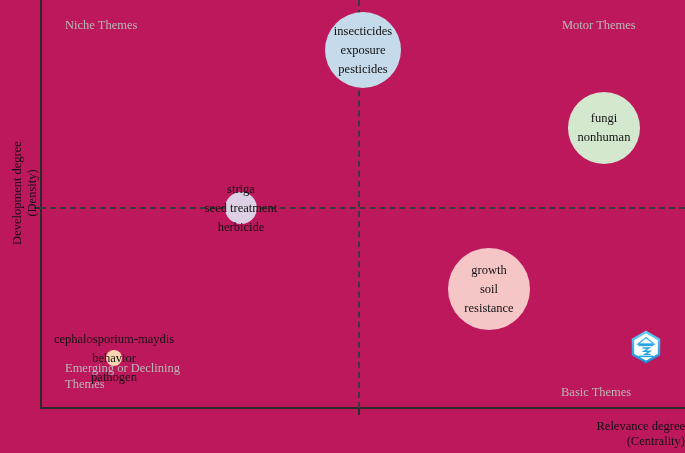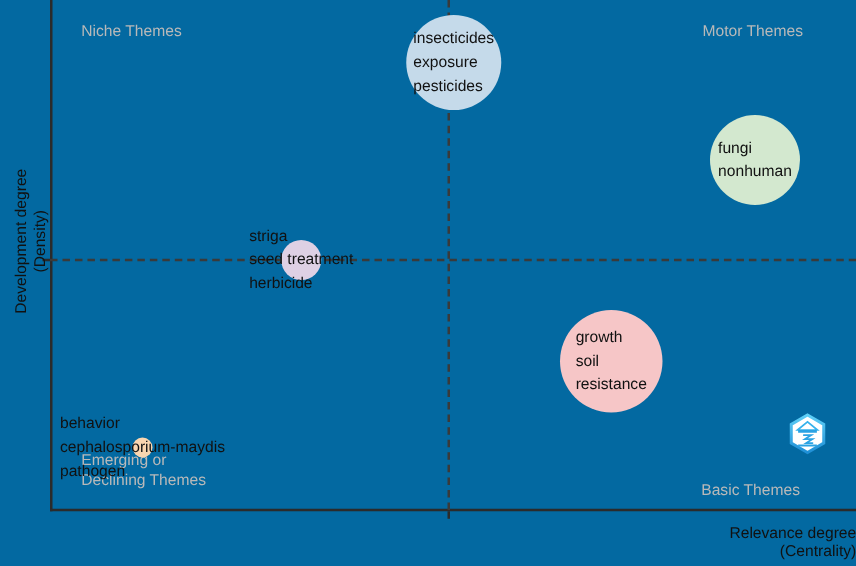--- a/index.html
+++ b/index.html
@@ -8,22 +8,23 @@
     background: #ffffff;
   }
   body {
     font-family: "Liberation Sans", sans-serif;
     -webkit-font-smoothing: antialiased;
   }
   #stage {
     position: relative;
     width: 685px;
     height: 453px;
-    background: #0369a1;
+    background: #be185d;
     overflow: hidden;
+    font-family: Liberation Serif, serif;
   }
 
   
   .axis-line-y {
     position: absolute;
     left: 40px;
     top: 0px;
     width: 2px;
     height: 409px;
     background: #2b2b2b;
@@ -110,21 +111,21 @@
 
   
   .bubble {
     position: absolute;
     border-radius: 50%;
     transform: translate(-50%, -50%);
   }
   .bubble-labels {
     position: absolute;
     transform: translate(-50%, -50%);
-    text-align: left;
+    text-align: center;
     font-size: 12.5px;
     color: #111111;
     line-height: 19px;
     white-space: nowrap;
   }
   .bubble-labels span { display: block; }
 
   
   .badge {
     position: absolute;
@@ -177,22 +178,22 @@
         <span>striga</span>
         <span>seed treatment</span>
         <span>herbicide</span>
       </div>
       <div class="bubble-labels" style="left: 489px; top: 289px;">
         <span>growth</span>
         <span>soil</span>
         <span>resistance</span>
       </div>
       <div class="bubble-labels" style="left: 114px; top: 358px;">
+        <span>cephalosporium-maydis</span>
         <span>behavior</span>
-        <span>cephalosporium-maydis</span>
         <span>pathogen</span>
       </div>
     </div>
 
   <div class="axis-title-x">
     <span>Relevance degree</span>
     <span class="l2">(Centrality)</span>
   </div>
   <div class="axis-title-y">
     <span>Development degree</span>

